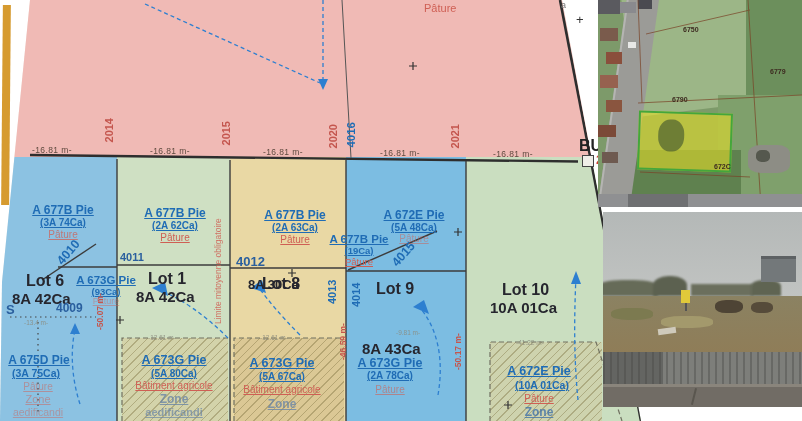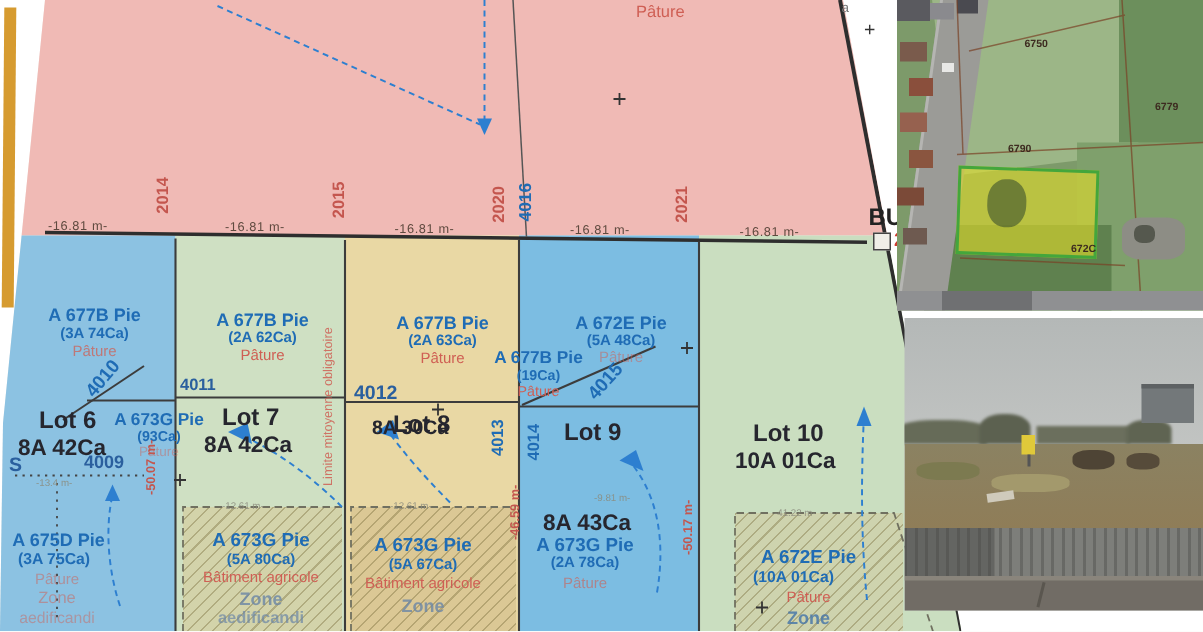--- a/index.html
+++ b/index.html
@@ -1,20 +1,20 @@
 <!DOCTYPE html>
 <html><head>
 <meta charset="utf-8">
 <style>
   html,body{margin:0;padding:0;background:#fff;}
   #screen{position:relative;width:802px;height:421px;background:#fff;overflow:hidden;
           font-family:"Liberation Sans", sans-serif;}
   .abs{position:absolute;}
   .t{position:absolute;white-space:nowrap;line-height:1.05;}
-  .ctr{text-align:center;}
+  .ctr{text-align:center;text-decoration:underline;}
   .blue{color:#1f6cb5;font-weight:bold;}
   .navy{color:#2a5f9e;font-weight:600;}
   .red{color:#cf5f54;}
   .framered{color:#c4564e;font-weight:600;}
   .dark{color:#26262e;font-weight:bold;}
   .v{writing-mode:vertical-rl;transform:rotate(180deg);}
   .meas{color:#5f4a3f;font-size:8.5px;letter-spacing:.4px;}
   .smeas{color:#8b8b7d;font-size:6.5px;opacity:.85;}
   .zone{color:#6b86a6;font-weight:bold;}
   .hatch{background-image:repeating-linear-gradient(135deg, rgba(120,108,58,.38) 0 1px, transparent 1px 6px);}
@@ -130,21 +130,21 @@
 
   <div class="t ctr blue" style="left:322px;top:233px;width:74px;font-size:11.5px;">A 677B Pie</div>
   <div class="t ctr blue" style="left:322px;top:246px;width:74px;font-size:9.5px;">(19Ca)</div>
   <div class="t ctr red" style="left:322px;top:257px;width:74px;font-size:9.5px;">Pâture</div>
   <div class="t blue" style="left:390px;top:248px;font-size:12.5px;transform:rotate(-48deg);">4015</div>
 
   <div class="t v red" style="left:214px;top:210px;height:114px;font-size:8.5px;opacity:.85;">Limite mitoyenne obligatoire</div>
 
   <div class="t dark" style="left:26px;top:273px;font-size:16px;">Lot 6</div>
   <div class="t dark" style="left:12px;top:291px;font-size:15px;">8A 42Ca</div>
-  <div class="t dark" style="left:148px;top:271px;font-size:16px;">Lot 7</div>
+  <div class="t dark" style="left:148px;top:271px;font-size:16px;">Lot 1</div>
   <div class="t dark" style="left:136px;top:289px;font-size:15px;">8A 42Ca</div>
   <div class="t dark" style="left:262px;top:276px;font-size:16px;">Lot 8</div>
   <div class="t dark" style="left:248px;top:278px;font-size:13px;">8A 30Ca</div>
   <div class="t dark" style="left:376px;top:281px;font-size:16px;">Lot 9</div>
   <div class="t dark" style="left:362px;top:299px;font-size:15px;margin-top:42px;">8A 43Ca</div>
   <div class="t dark" style="left:502px;top:282px;font-size:16px;">Lot 10</div>
   <div class="t dark" style="left:490px;top:300px;font-size:15px;">10A 01Ca</div>
 
   <div class="t ctr blue" style="left:70px;top:274px;width:72px;font-size:11.5px;">A 673G Pie</div>
   <div class="t ctr blue" style="left:70px;top:287px;width:72px;font-size:9.5px;">(93Ca)</div>
@@ -179,21 +179,21 @@
   <div class="t ctr blue" style="left:236px;top:357px;width:92px;font-size:12.5px;">A 673G Pie</div>
   <div class="t ctr blue" style="left:236px;top:372px;width:92px;font-size:10px;">(5A 67Ca)</div>
   <div class="t ctr red" style="left:232px;top:385px;width:100px;font-size:10px;">Bâtiment agricole</div>
   <div class="t ctr zone" style="left:240px;top:398px;width:84px;font-size:12px;opacity:.8;">Zone</div>
 
   <div class="t ctr blue" style="left:344px;top:357px;width:92px;font-size:12.5px;">A 673G Pie</div>
   <div class="t ctr blue" style="left:344px;top:371px;width:92px;font-size:10px;">(2A 78Ca)</div>
   <div class="t ctr red" style="left:344px;top:385px;width:92px;font-size:10px;opacity:.6;">Pâture</div>
 
   <div class="t ctr blue" style="left:498px;top:365px;width:82px;font-size:12.5px;">A 672E Pie</div>
-  <div class="t ctr blue" style="left:488px;top:380px;width:82px;font-size:10.5px;">(10A 01Ca)</div>
+  <div class="t ctr blue" style="left:501px;top:380px;width:82px;font-size:10.5px;">(10A 01Ca)</div>
   <div class="t ctr red" style="left:498px;top:394px;width:82px;font-size:10px;">Pâture</div>
   <div class="t ctr" style="left:498px;top:406px;width:82px;font-size:12px;color:#4a78a8;font-weight:bold;opacity:.85;">Zone</div>
 </div>
 
 <div class="t" style="left:579px;top:138px;font-size:16px;font-weight:bold;color:#222;">BU</div>
 <div class="abs" style="left:582px;top:155px;width:10px;height:10px;border:1.5px solid #444;background:#f0eee8;"></div>
 <div class="t" style="left:596px;top:153px;font-size:13px;font-weight:bold;color:#cc3b2f;">2</div>
 <div class="t" style="left:561px;top:1px;font-size:9px;color:#777;">a</div>
 <div class="t" style="left:576px;top:13px;font-size:13px;color:#333;">+</div>
 

